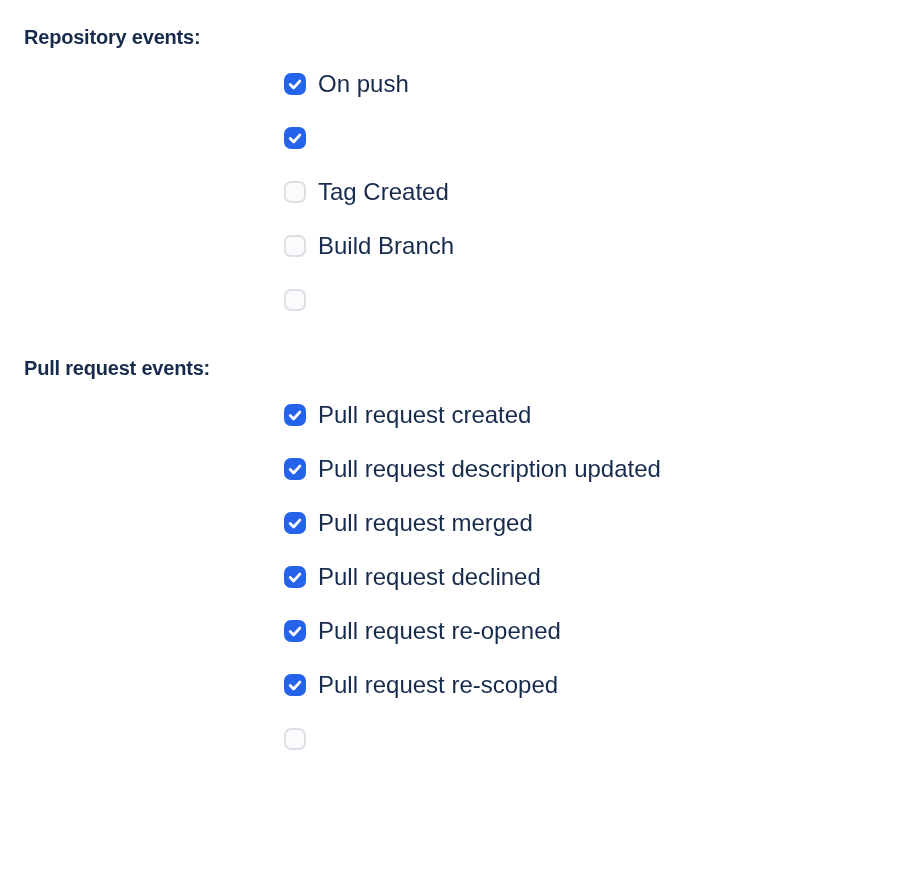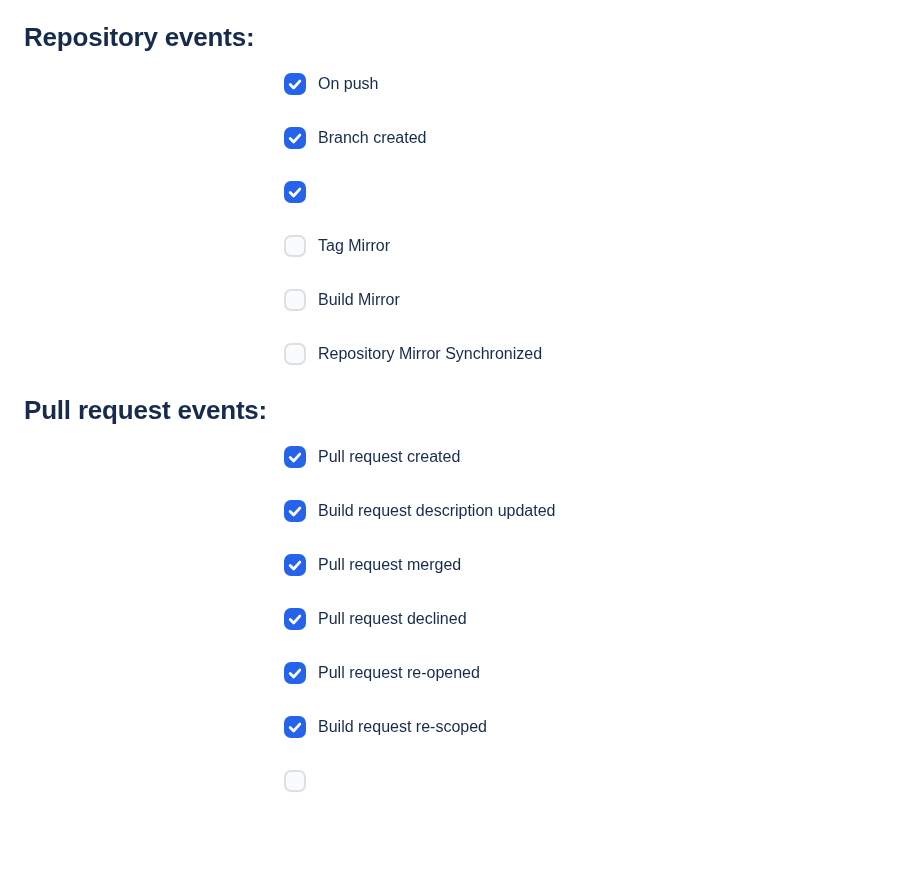--- a/index.html
+++ b/index.html
@@ -11,31 +11,31 @@
   body {
     width: 914px;
     height: 884px;
     overflow: hidden;
   }
   .form {
     padding: 24px 0 0 24px;
   }
   .group-heading {
     margin: 0;
-    font-size: 26px;
+    font-size: 20px;
     font-weight: 700;
     line-height: 26px;
     letter-spacing: -0.2px;
     color: var(--heading-text, #172b4d);
   }
   .rows {
     margin: 7px 0 0 260px;
   }
   .group + .group {
-    margin-top: 16px;
+    margin-top: 28px;
   }
   .row {
     display: flex;
     align-items: center;
     height: 54px;
     width: max-content;
     cursor: pointer;
   }
   .checkbox {
     flex: 0 0 auto;
@@ -54,21 +54,21 @@
     background: var(--checkbox-checked-bg, #2563eb);
     border: none;
   }
   .checkbox svg {
     display: none;
   }
   .checkbox.checked svg {
     display: block;
   }
   .row-label {
-    font-size: 16px;
+    font-size: 24px;
     line-height: 26px;
     color: var(--label-text, #172b4d);
   }
 </style>
 </head>
 <body>
 
 <div class="form">
 
   <section class="group">
@@ -77,56 +77,47 @@
 
       <label class="row">
         <span class="checkbox checked" role="checkbox" aria-checked="true">
           <svg width="22" height="22" viewBox="0 0 22 22">
               <polyline points="6.2,11.6 9.6,15 15.8,8.1" fill="none" stroke="#ffffff" stroke-width="2.8" stroke-linecap="round" stroke-linejoin="round"></polyline>
             </svg>
         </span>
         <span class="row-label">On push</span>
       </label>
 
-      <label class="row">
-        <span class="checkbox checked" role="checkbox" aria-checked="true">
-          <svg width="22" height="22" viewBox="0 0 22 22">
-              <polyline points="6.2,11.6 9.6,15 15.8,8.1" fill="none" stroke="#ffffff" stroke-width="2.8" stroke-linecap="round" stroke-linejoin="round"></polyline>
-            </svg>
-        </span>
-        <span class="row-label">Branch created</span>
-      </label>
 
       <label class="row">
         <span class="checkbox checked" role="checkbox" aria-checked="true">
           <svg width="22" height="22" viewBox="0 0 22 22">
               <polyline points="6.2,11.6 9.6,15 15.8,8.1" fill="none" stroke="#ffffff" stroke-width="2.8" stroke-linecap="round" stroke-linejoin="round"></polyline>
             </svg>
         </span>
       </label>
 
       <label class="row">
         <span class="checkbox" role="checkbox" aria-checked="false">
           
         </span>
-        <span class="row-label">Tag Mirror</span>
+        <span class="row-label">Tag Created</span>
       </label>
 
       <label class="row">
         <span class="checkbox" role="checkbox" aria-checked="false">
           
         </span>
-        <span class="row-label">Build Mirror</span>
+        <span class="row-label">Build Branch</span>
       </label>
 
       <label class="row">
         <span class="checkbox" role="checkbox" aria-checked="false">
           
         </span>
-        <span class="row-label">Repository Mirror Synchronized</span>
       </label>
 
     </div>
   </section>
 
   <section class="group">
     <h2 class="group-heading">Pull request events:</h2>
     <div class="rows">
 
       <label class="row">
@@ -137,21 +128,21 @@
         </span>
         <span class="row-label">Pull request created</span>
       </label>
 
       <label class="row">
         <span class="checkbox checked" role="checkbox" aria-checked="true">
           <svg width="22" height="22" viewBox="0 0 22 22">
               <polyline points="6.2,11.6 9.6,15 15.8,8.1" fill="none" stroke="#ffffff" stroke-width="2.8" stroke-linecap="round" stroke-linejoin="round"></polyline>
             </svg>
         </span>
-        <span class="row-label">Build request description updated</span>
+        <span class="row-label">Pull request description updated</span>
       </label>
 
       <label class="row">
         <span class="checkbox checked" role="checkbox" aria-checked="true">
           <svg width="22" height="22" viewBox="0 0 22 22">
               <polyline points="6.2,11.6 9.6,15 15.8,8.1" fill="none" stroke="#ffffff" stroke-width="2.8" stroke-linecap="round" stroke-linejoin="round"></polyline>
             </svg>
         </span>
         <span class="row-label">Pull request merged</span>
       </label>
@@ -173,21 +164,21 @@
         </span>
         <span class="row-label">Pull request re-opened</span>
       </label>
 
       <label class="row">
         <span class="checkbox checked" role="checkbox" aria-checked="true">
           <svg width="22" height="22" viewBox="0 0 22 22">
               <polyline points="6.2,11.6 9.6,15 15.8,8.1" fill="none" stroke="#ffffff" stroke-width="2.8" stroke-linecap="round" stroke-linejoin="round"></polyline>
             </svg>
         </span>
-        <span class="row-label">Build request re-scoped</span>
+        <span class="row-label">Pull request re-scoped</span>
       </label>
 
       <label class="row">
         <span class="checkbox" role="checkbox" aria-checked="false">
           
         </span>
       </label>
 
 
     </div>

